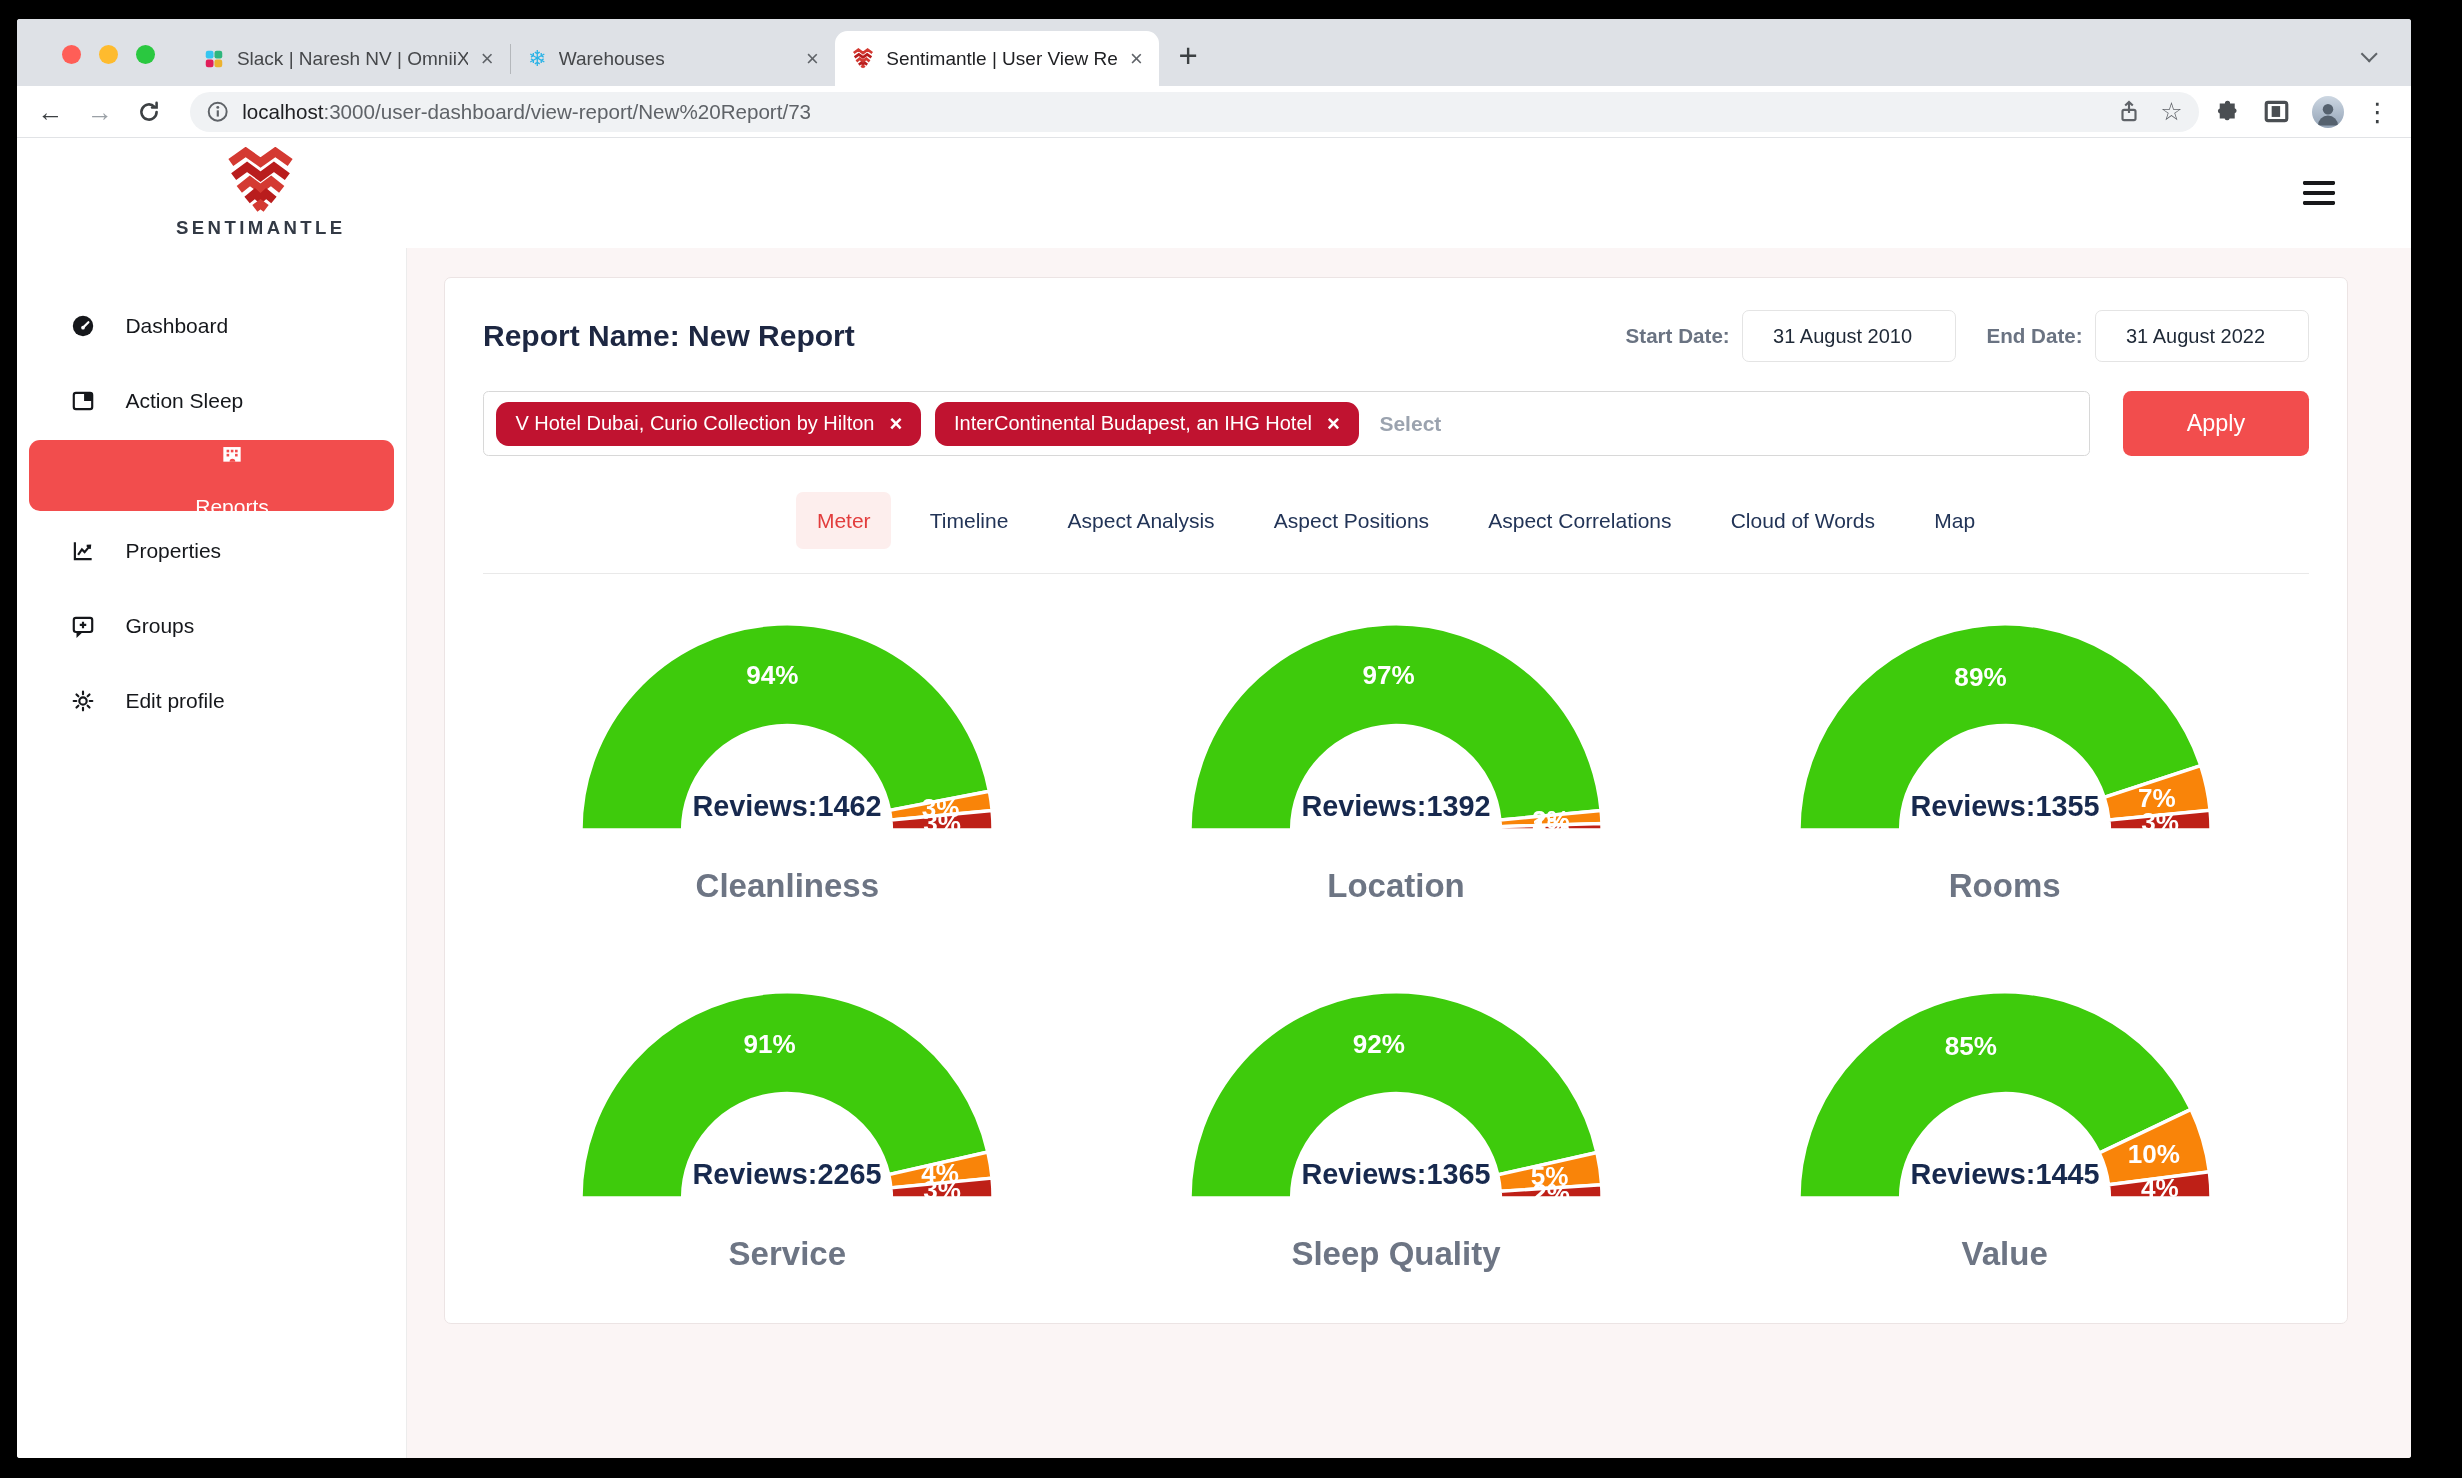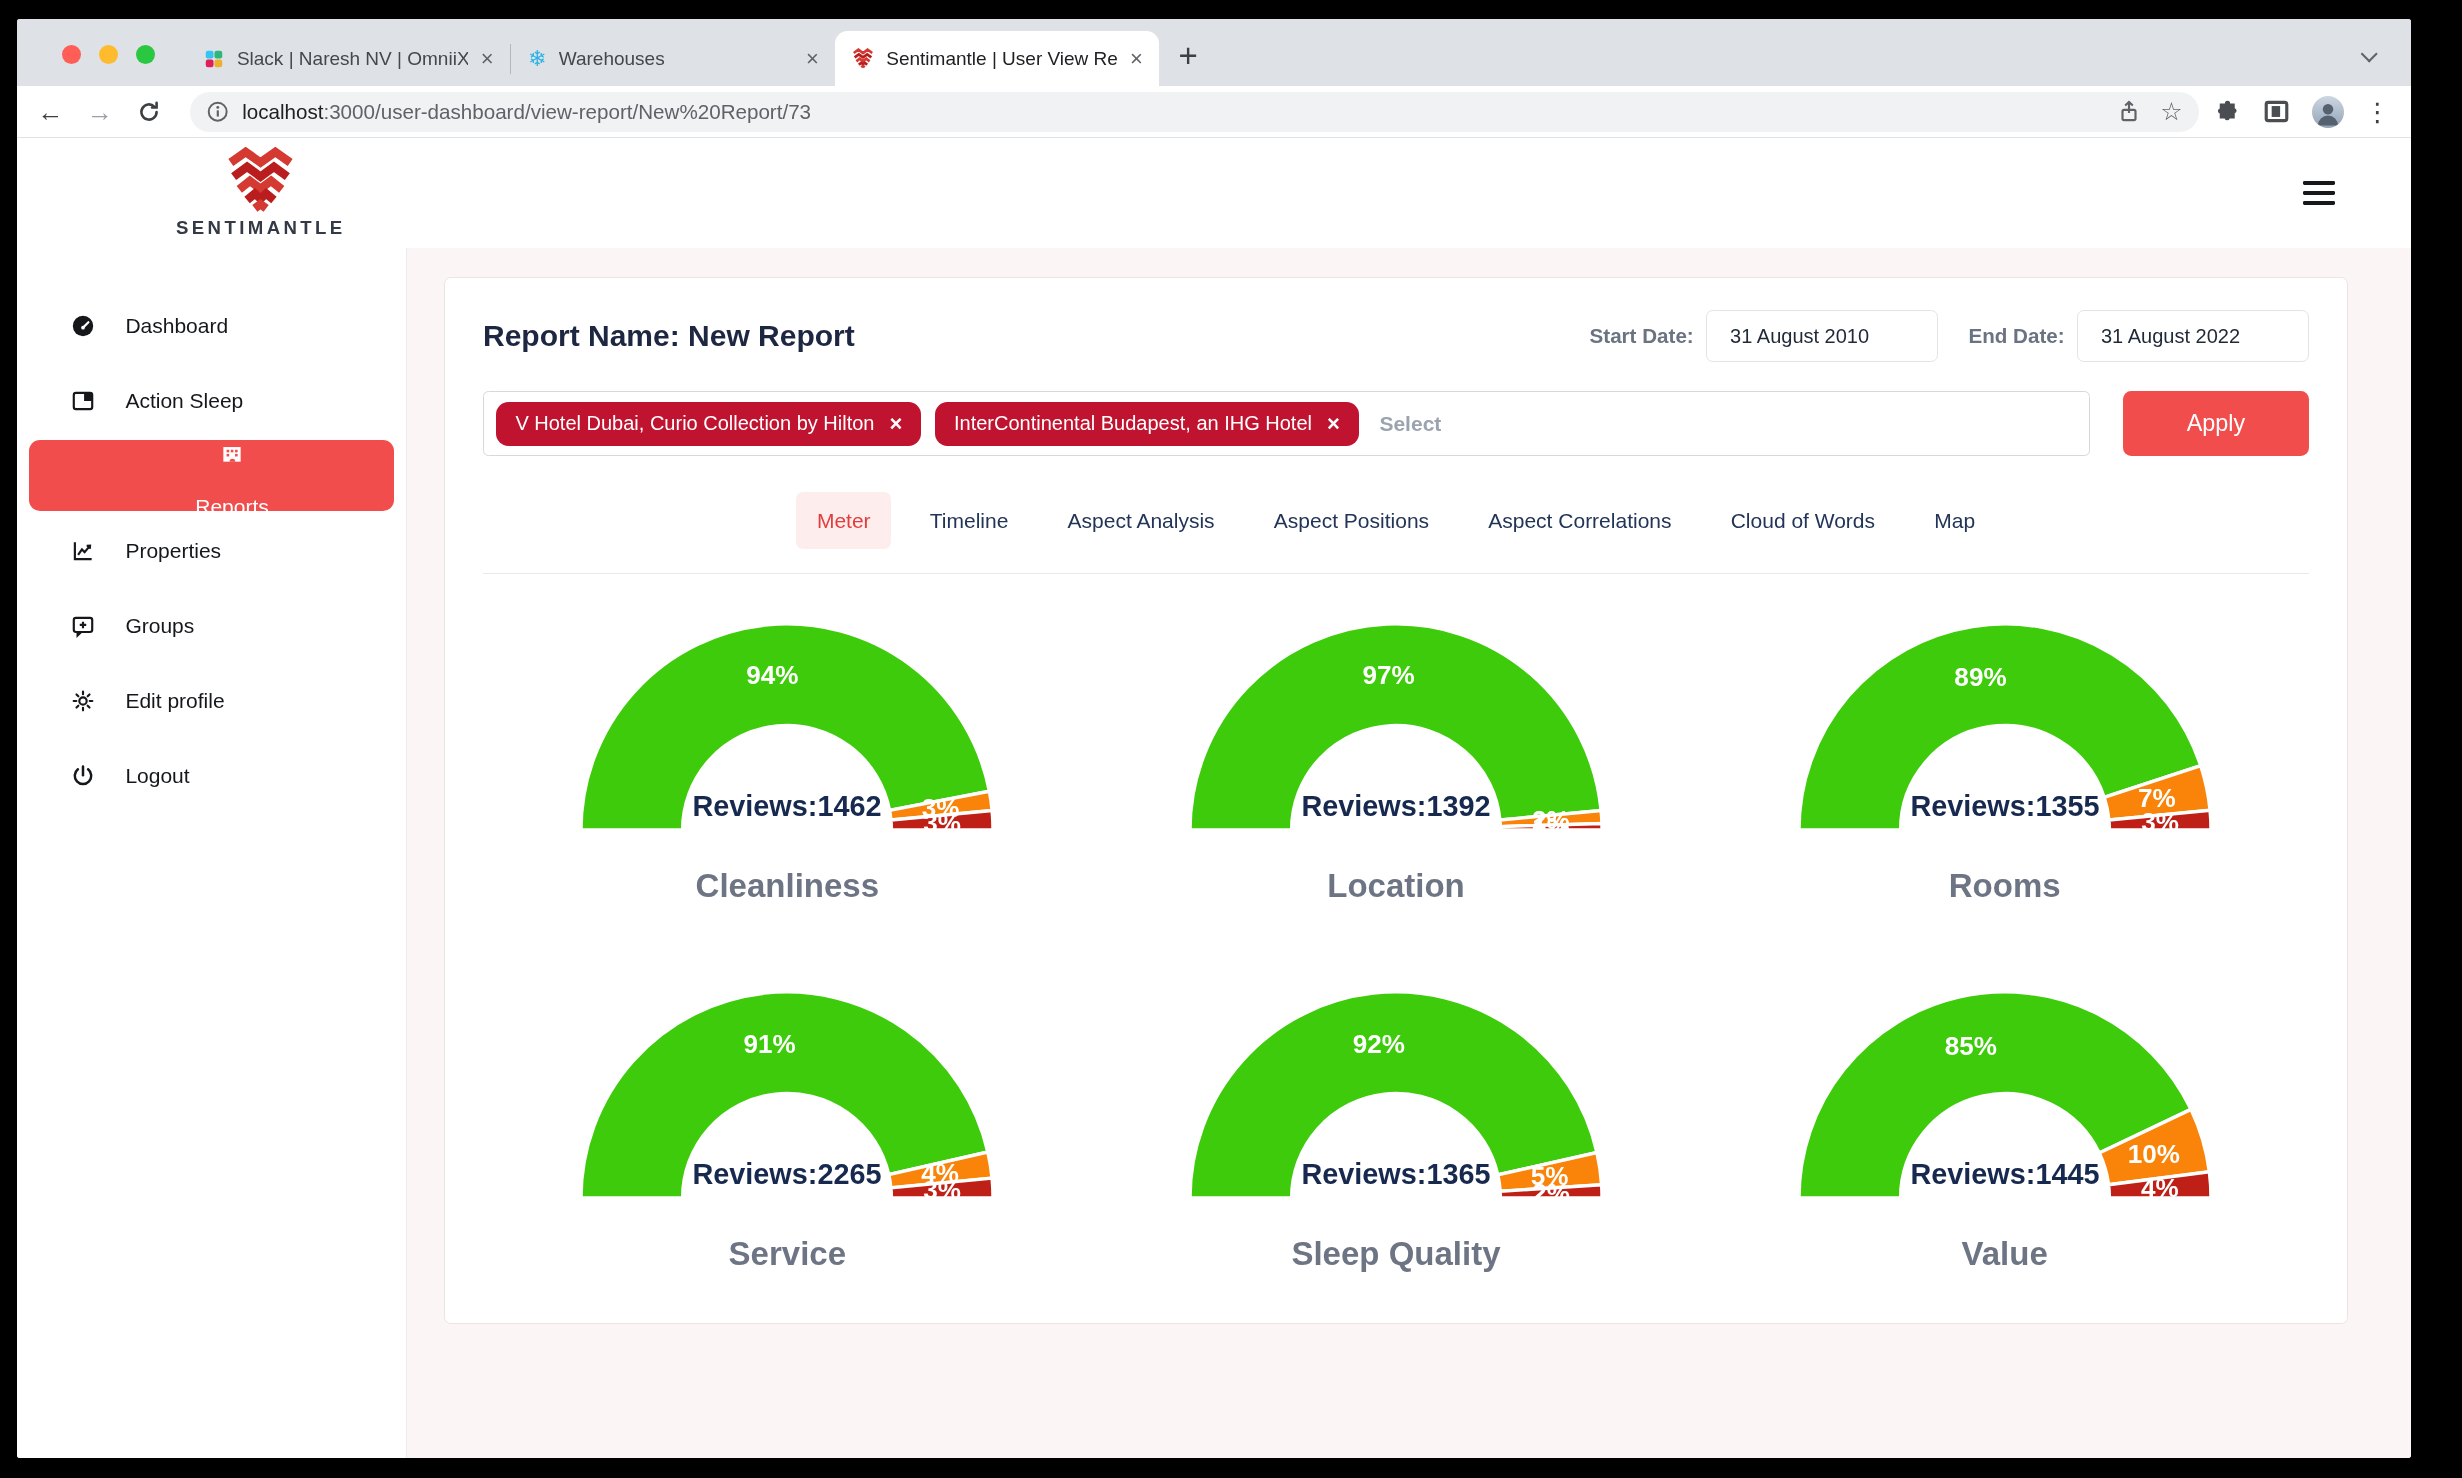--- a/index.html
+++ b/index.html
@@ -56,22 +56,22 @@
   .sb-item.active{background:#f24d4d;color:#fff;flex-direction:column;}
   .sb-icon{width:26px;height:26px;flex:none;display:flex;}
   .main{flex:1;background:#fbf5f5;padding:29px 63px 0 37px;}
   .card{background:#fff;border:1.4px solid #ece4e4;border-radius:6.9px;padding:32px 38px;height:1047px;}
 
   .report-row{display:flex;align-items:center;justify-content:space-between;}
   .report-name{font-size:30px;font-weight:700;color:#1d2742;}
   .dates{display:flex;align-items:center;gap:12.4px;}
   .date-label{font-size:20.6px;font-weight:700;color:#6a7382;}
   .date-label.second{margin-left:18px;}
-  .date-input{width:232px;height:52px;border:1.4px solid #e4e4e4;border-radius:6.9px;font-size:20px;
-    color:#1f2937;padding:0 23px;outline:none;background:#fff;font-family:inherit;}
+  .date-input{width:214px;height:52px;border:1.4px solid #e4e4e4;border-radius:6.9px;font-size:20px;
+    color:#1f2937;padding:0 30px;outline:none;background:#fff;font-family:inherit;}
 
   .filter-row{display:flex;margin-top:29px;align-items:stretch;}
   .select-box{flex:1;border:1.4px solid #d8d8d8;border-radius:5.5px;display:flex;align-items:center;
     gap:13.7px;padding:9.6px 12.4px;margin-right:33px;background:#fff;}
   .pill{background:#c01330;color:#fff;font-size:20px;height:44px;display:flex;align-items:center;
     gap:15px;padding:0 19px;border-radius:12.4px;white-space:nowrap;}
   .pill-x{font-weight:700;font-size:22px;line-height:1;}
   .placeholder{color:#9ba3af;font-size:21px;margin-left:6.9px;font-weight:bold;}
   .apply-btn{width:186px;background:#f24d4d;color:#fff;font-size:23.4px;border:none;border-radius:8.2px;
     font-family:inherit;cursor:pointer;}
@@ -245,27 +245,20 @@
         </svg>
         <span>Groups</span>
       </div>
       <div class="sb-item">
         <svg class="sb-icon" viewBox="0 0 24 24" fill="none" stroke="currentColor" stroke-width="2" stroke-linecap="round">
           <circle cx="12" cy="12" r="3.4"></circle>
           <path d="M12 3.4v2.4 M12 18.2v2.4 M3.4 12h2.4 M18.2 12h2.4 M6 6l1.7 1.7 M16.3 16.3 L18 18 M18 6l-1.7 1.7 M7.7 16.3 L6 18"></path>
         </svg>
         <span>Edit profile</span>
       </div>
-      <div class="sb-item">
-        <svg class="sb-icon" viewBox="0 0 24 24" fill="none" stroke="currentColor" stroke-width="2.3" stroke-linecap="round">
-          <path d="M12 3.2 v8"></path>
-            <path d="M7.3 5.8 a7.6 7.6 0 1 0 9.4 0"></path>
-        </svg>
-        <span>Logout</span>
-      </div>
     </div>
 
     <div class="main">
       <div class="card">
 
         <div class="report-row">
           <div class="report-name">Report Name: New Report</div>
           <div class="dates">
             <span class="date-label">Start Date:</span>
             <input class="date-input" readonly="" value="31 August 2010" style="">

